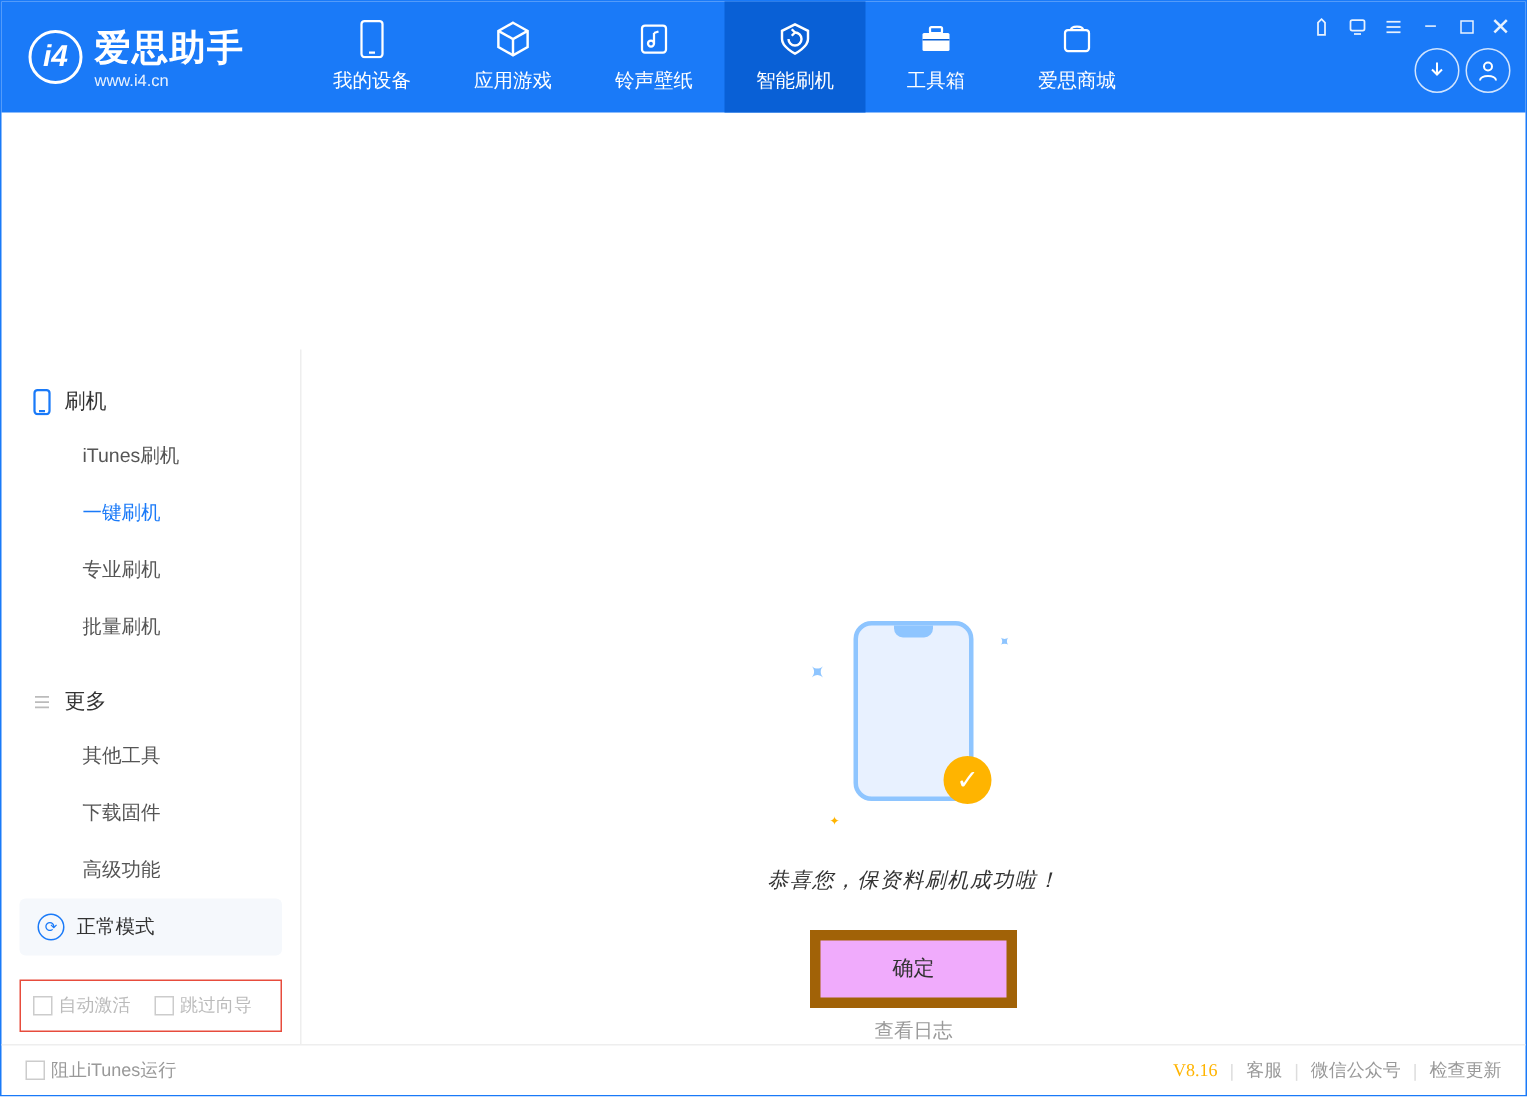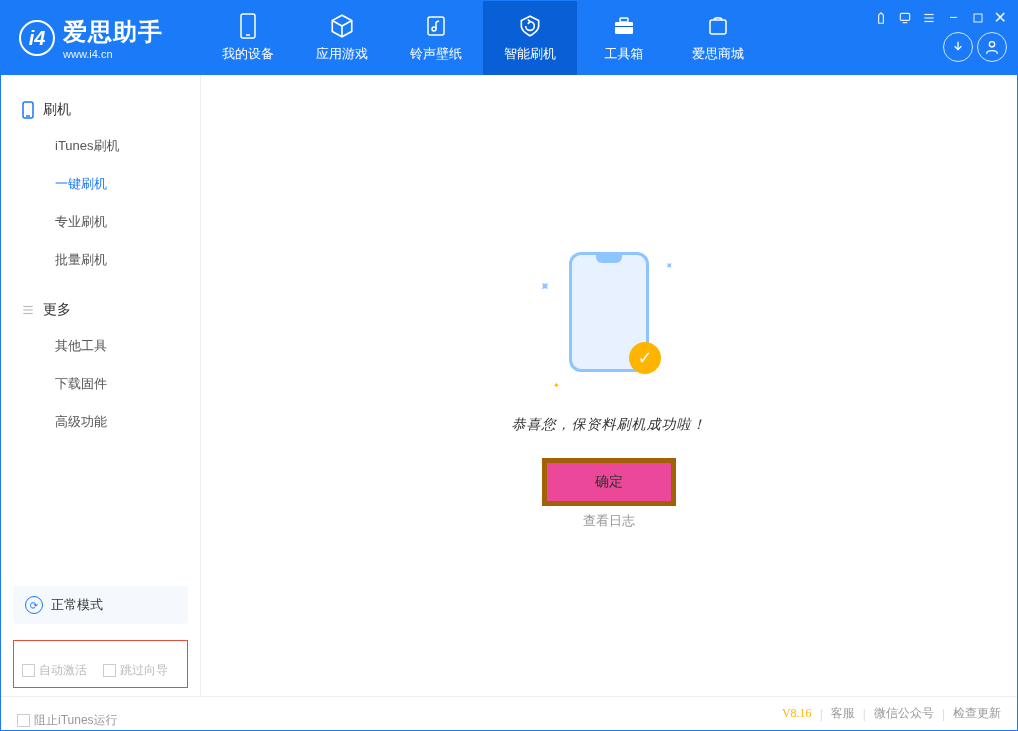--- a/index.html
+++ b/index.html
@@ -13,48 +13,48 @@
 .logo-sub { font-size: 11px; opacity: 0.9; }
 .nav-tabs { display: flex; height: 100%; }
 .nav-tab { width: 94px; display: flex; flex-direction: column; align-items: center; justify-content: center; cursor: pointer; gap: 6px; }
 .nav-tab.active { background: #0960d6; }
 .nav-tab-icon { width: 26px; height: 26px; display: flex; align-items: center; justify-content: center; }
 .nav-tab-label { font-size: 13px; }
 .titlebar-right { margin-left: auto; display: flex; align-items: center; padding-right: 10px; gap: 4px; }
 .win-btns-top { position: absolute; top: 6px; right: 10px; display: flex; gap: 10px; color: #fff; font-size: 13px; align-items: center; }
 .win-btns-top span { cursor: pointer; opacity: 0.9; }
 .circ-btn { width: 30px; height: 30px; border: 1.5px solid rgba(255,255,255,0.8); border-radius: 50%; display: flex; align-items: center; justify-content: center; cursor: pointer; margin-top: 18px; }
-.body-area { flex: 1; display: flex; min-height: 0; }
+.body-area { flex: 1; display: flex; min-height: 0; align-items: flex-end; }
 .sidebar { width: 200px; border-right: 1px solid #eee; display: flex; flex-direction: column; padding-top: 18px; }
 .side-section-title { display: flex; align-items: center; gap: 8px; padding: 8px 20px; color: #333; font-size: 14px; }
 .side-item { padding: 10px 20px 10px 54px; font-size: 13px; color: #555; cursor: pointer; }
 .side-item.active { color: #1a7af8; }
 .side-spacer { flex: 1; }
 .device-card { margin: 0 12px 8px; background: #f5f8fc; border-radius: 4px; padding: 10px 12px; }
 .device-mode { display: flex; align-items: center; gap: 8px; color: #333; font-size: 13px; }
 .mode-icon { width: 18px; height: 18px; border: 1.5px solid #1a7af8; border-radius: 50%; display: flex; align-items: center; justify-content: center; color: #1a7af8; font-size: 10px; }
 .device-name { color: #1a7af8; font-weight: bold; font-size: 14px; display: flex; align-items: center; gap: 6px; }
 .phone-mini-icon { width: 14px; height: 18px; border: 1.5px solid #1a7af8; border-radius: 3px; display: inline-block; position: relative; }
 .phone-mini-icon::after { content: ""; position: absolute; bottom: 1px; left: 50%; transform: translateX(-50%); width: 4px; height: 1.5px; background: #1a7af8; }
 .device-cap { display: inline-block; background: #e8f1ff; color: #1a7af8; border-radius: 10px; padding: 1px 10px; font-size: 11px; margin-top: 4px; }
 .device-type { color: #aaa; font-size: 12px; margin-top: 2px; }
 .sidebar-checks { border: 1.5px solid #e74c3c; margin: 8px 12px 8px; padding: 8px 8px; display: flex; gap: 16px; align-items: center; }
-.chk { display: flex; align-items: center; gap: 4px; font-size: 12px; color: #bbb; cursor: pointer; margin-top: 13px; }
+.chk { display: flex; align-items: center; gap: 4px; font-size: 12px; color: #bbb; cursor: pointer; }
 .chk-box { width: 13px; height: 13px; border: 1px solid #ccc; }
 .content { flex: 1; display: flex; flex-direction: column; align-items: center; justify-content: center; }
 .phone-illustration { position: relative; width: 140px; height: 150px; }
 .phone-body { width: 80px; height: 120px; border: 3px solid #8ec5ff; border-radius: 12px; background: #e8f1ff; position: absolute; left: 30px; top: 10px; }
 .phone-notch { width: 26px; height: 8px; background: #8ec5ff; border-radius: 0 0 6px 6px; position: absolute; top: 0; left: 50%; transform: translateX(-50%); }
 .check-badge { width: 32px; height: 32px; background: #ffb400; border-radius: 50%; position: absolute; right: 18px; bottom: 18px; display: flex; align-items: center; justify-content: center; color: #fff; font-size: 18px; }
 .sparkle { position: absolute; color: #8ec5ff; font-size: 14px; }
 .sparkle.s1 { left: 0px; top: 36px; transform: rotate(45deg); }
 .sparkle.s2 { right: 6px; top: 18px; transform: rotate(45deg); font-size: 10px; }
 .sparkle.s3 { left: 14px; bottom: 2px; color: #ffb400; font-size: 8px; }
 .status-msg { font-size: 14px; color: #333; margin-top: 24px; letter-spacing: 1px; font-style: italic; }
-.ok-btn { margin-top: 24px; border: 5px solid #a16207; background: #ec4899; padding: 10px 48px; font-size: 14px; color: #333; cursor: pointer; }
+.ok-btn { margin-top: 24px; border: 7px solid #a16207; background: #f0abfc; padding: 10px 48px; font-size: 14px; color: #333; cursor: pointer; }
 .log-link { margin-top: 6px; color: #999; font-size: 13px; cursor: pointer; }
 .footer { height: 34px; border-top: 1px solid #eee; display: flex; align-items: center; padding: 0 16px; font-size: 12px; color: #999; }
 .footer .chk { color: #999; }
 .footer-right { margin-left: auto; display: flex; align-items: center; gap: 8px; }
 .footer-right .sep { color: #ddd; }
 .footer-link { cursor: pointer; }
 .ver { color: #ffb400; font-family: Liberation Serif, serif; }
 svg { display: block; }
 </style>
 </head>

